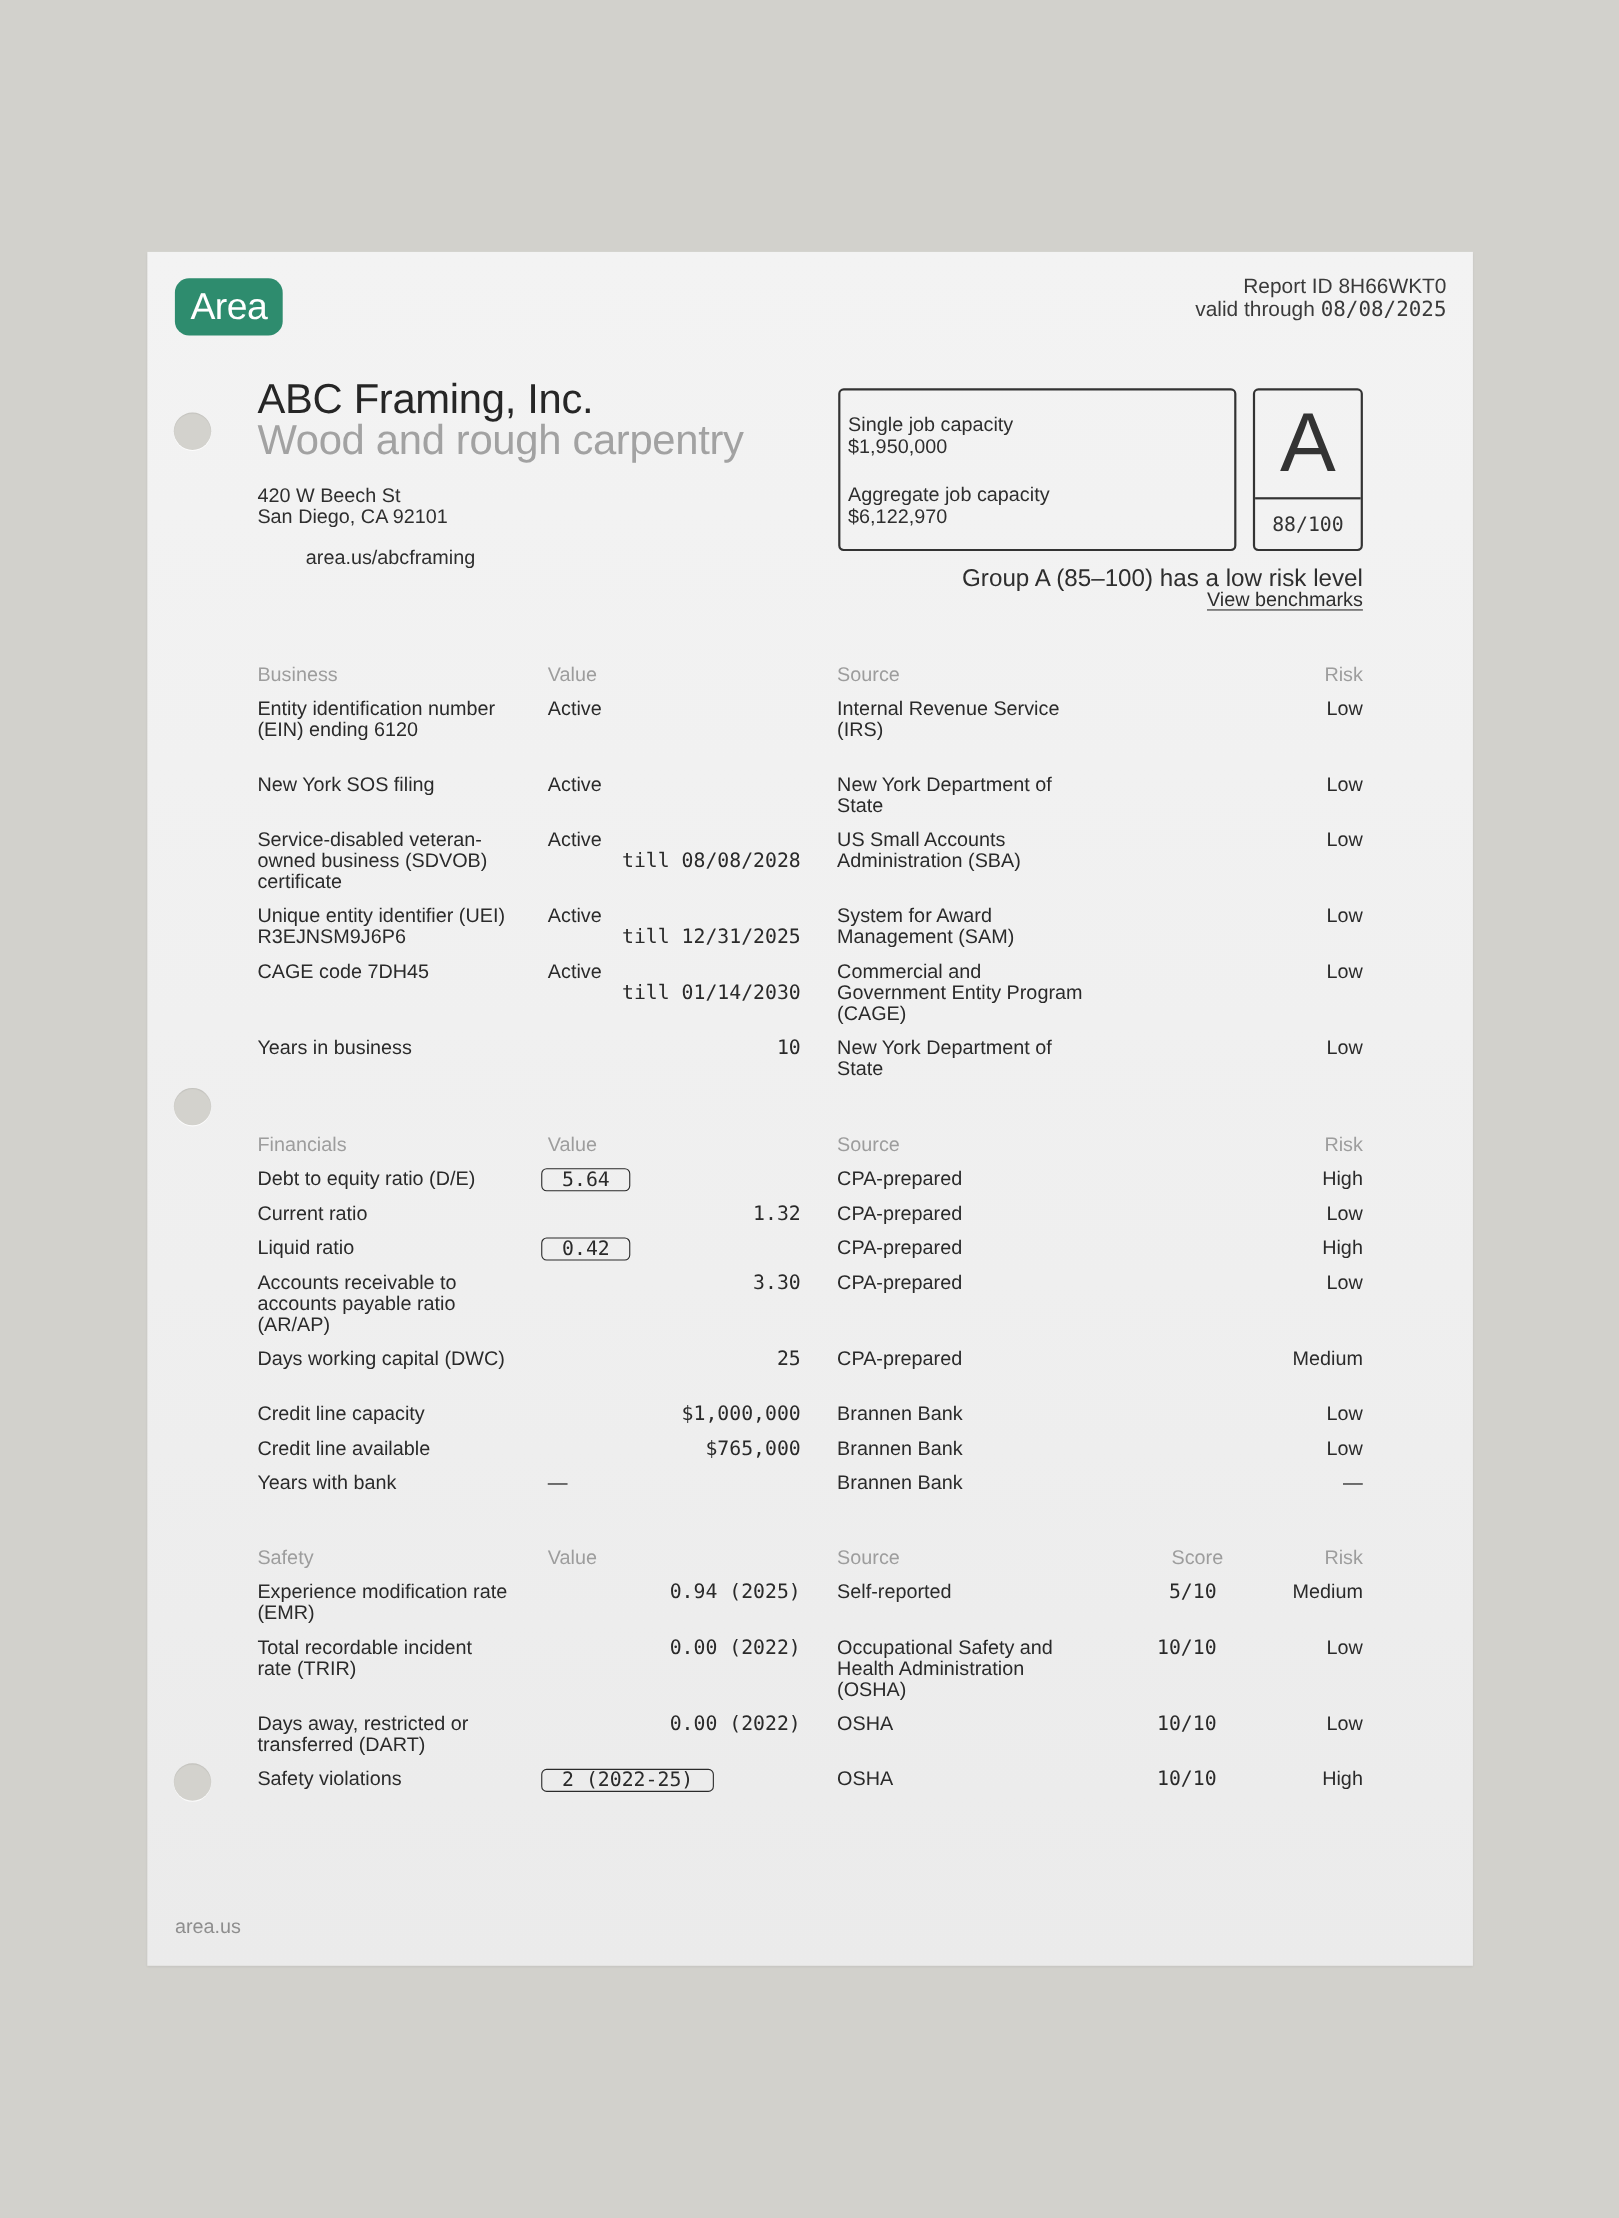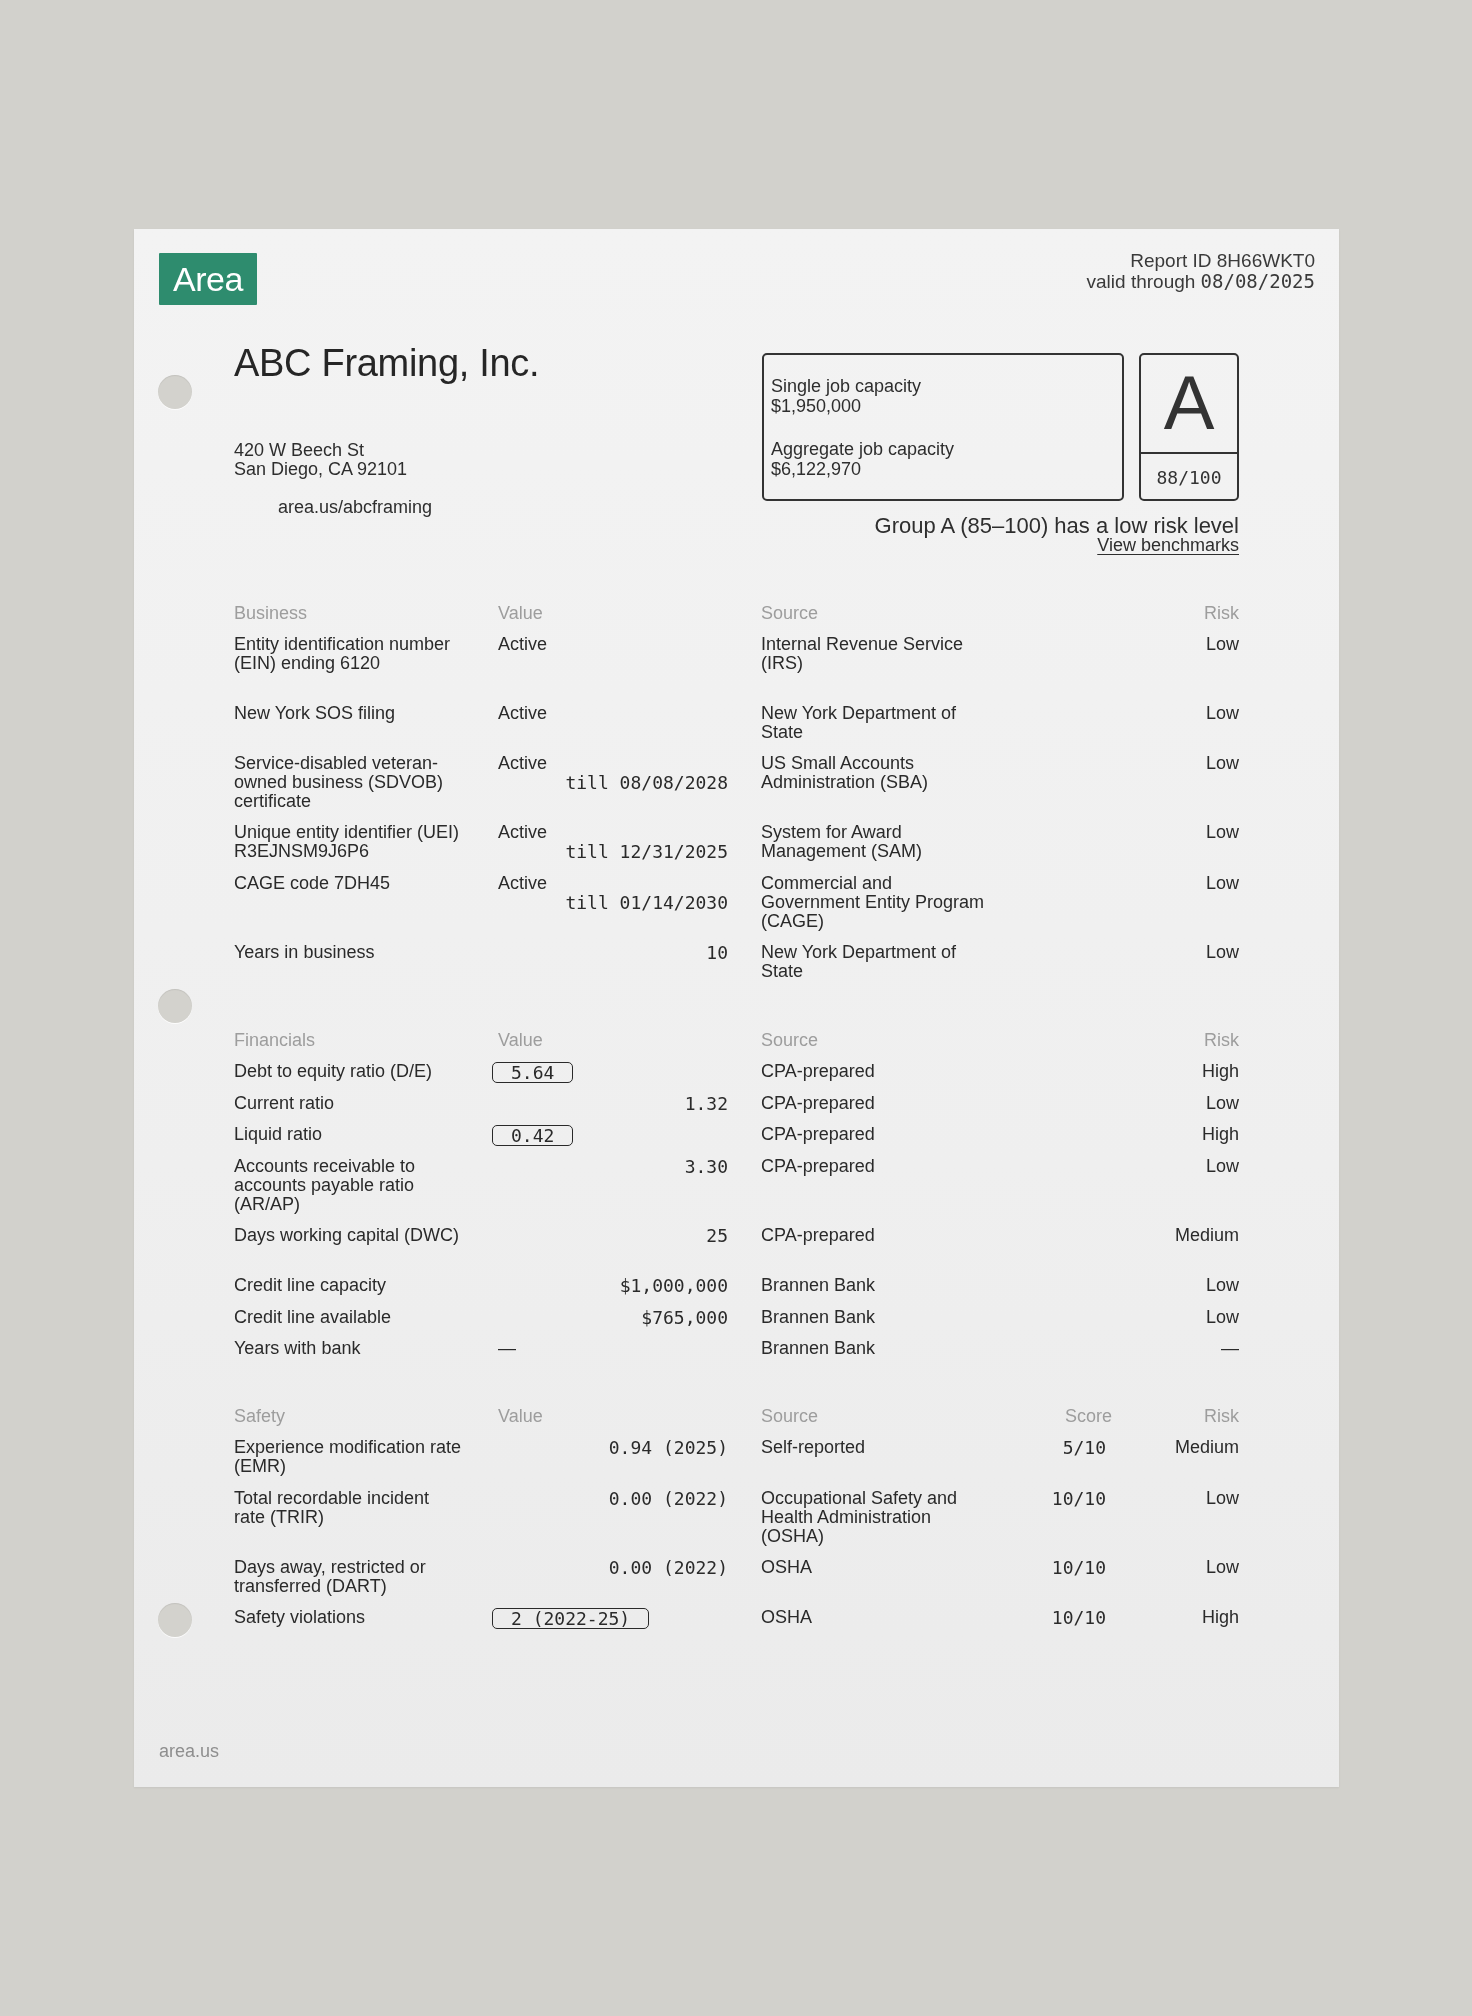--- a/index.html
+++ b/index.html
@@ -3,21 +3,21 @@
 <meta charset="utf-8">
 <style>
   html,body{margin:0;padding:0;}
   body{width:1472px;height:2016px;background:#d2d1cc;position:relative;overflow:hidden;
        font-family:"Liberation Sans","DejaVu Sans",sans-serif;color:#2b2b2b;}
   .page{position:absolute;left:134px;top:229px;width:1205px;height:1558px;
         background:linear-gradient(180deg,#f3f3f3 0%,#efefef 60%,#ebebeb 100%);
         box-shadow:0 1px 2px rgba(0,0,0,0.06);}
   .mono{font-family:"DejaVu Sans Mono","Liberation Mono",monospace;text-align:right;}
   .abs{position:absolute;}
-  .logo{left:25px;top:24px;width:98px;height:52px;background:#2e8c6e;border-radius:1px;
+  .logo{left:25px;top:24px;width:98px;height:52px;background:#2e8c6e;border-radius:13px;
         color:#fff;font-size:34px;line-height:52px;text-align:center;letter-spacing:-0.5px;}
   .report{right:24px;top:22px;text-align:right;font-size:19px;line-height:20px;color:#3a3a3a;}
   .hole{width:34px;height:34px;border-radius:50%;background:#d3d2cd;left:24px;
         box-shadow:inset 0 1px 1px rgba(0,0,0,0.08),0 1px 0 rgba(255,255,255,0.8);}
   .title{left:100px;top:114px;font-size:38px;line-height:40px;color:#262626;letter-spacing:-0.3px;}
   .subtitle{left:100px;top:152px;font-size:38px;line-height:40px;color:#a2a2a2;letter-spacing:-0.3px;}
   .addr{left:100px;top:212px;font-size:18px;line-height:19px;color:#2e2e2e;}
   .url{left:100px;top:268px;font-size:18px;line-height:20px;color:#2e2e2e;margin-left:44px;}
   .capbox{left:628px;top:124px;width:362px;height:148px;border:2px solid #333;border-radius:5px;box-sizing:border-box;}
   .capbox .lbl{position:absolute;left:7px;font-size:18px;line-height:20px;color:#2e2e2e;}
@@ -48,20 +48,21 @@
   <div class="abs report">
     <div>Report ID 8H66WKT0</div>
     <div><span>valid through </span><span class="mono">08/08/2025</span></div>
   </div>
 
   <div class="abs hole" style="top:146px"></div>
   <div class="abs hole" style="top:760px"></div>
   <div class="abs hole" style="top:1374px"></div>
 
   <div class="abs title">ABC Framing, Inc.</div>
+  <div class="abs subtitle">Wood and rough carpentry</div>
   <div class="abs addr">
     <div>420 W Beech St</div>
     <div>San Diego, CA 92101</div>
   </div>
   <div class="abs url">area.us/abcframing</div>
 
   <div class="abs capbox">
     <div class="lbl" style="top:21px">
       <div>Single job capacity</div>
       <div>$1,950,000</div>

